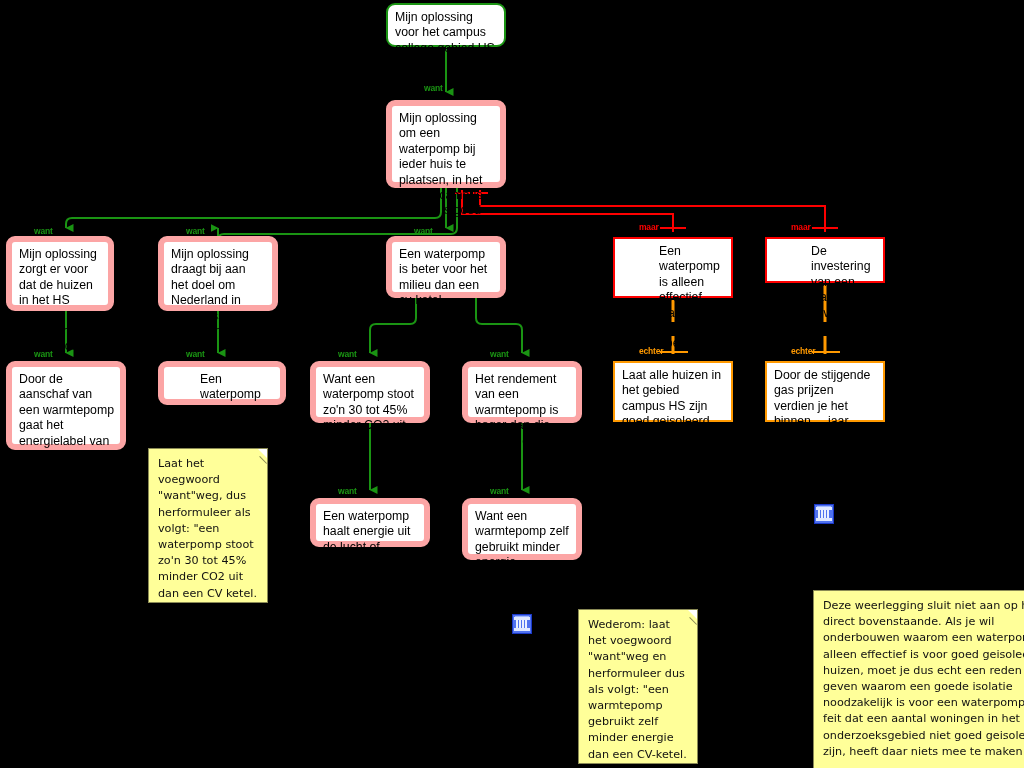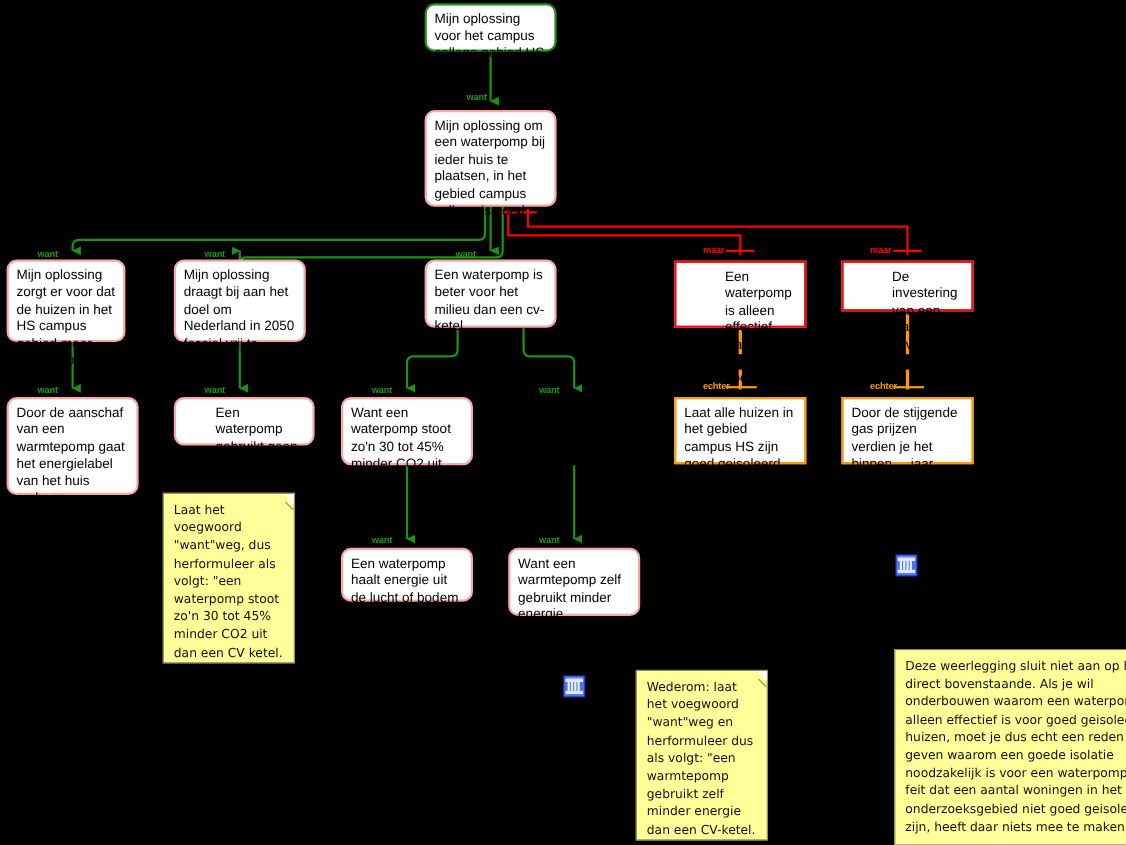--- a/index.html
+++ b/index.html
@@ -19,21 +19,21 @@
     position:absolute;
     box-sizing:border-box;
     background:#ffffff;
     color:#000000;
     font-size:12.3px;
     line-height:15.4px;
     padding:5px 6px 4px 7px;
     z-index:5;
   }
   .node.pro{
-    border:2px solid #fca5a5;
+    border:6px solid #fca5a5;
     border-radius:9px;
   }
   .node.con{
     border:2px solid #fe0000;
     border-radius:0px;
     padding-left:44px;
   }
   .node.rebut{
     border:2px solid #ff9900;
     border-radius:0px;
@@ -174,20 +174,21 @@
   <div class="elabel want" style="left:414px;top:227px;">want</div>
   <div class="node pro" style="left:386px;top:236px;width:120px;height:62px;">Een waterpomp is beter voor het milieu dan een cv-ketel</div>
 
   <div class="elabel want" style="left:338px;top:350px;">want</div>
   <div class="node pro" style="left:310px;top:361px;width:120px;height:62px;">Want een waterpomp stoot zo'n 30 tot 45% minder CO2 uit</div>
 
   <div class="elabel want" style="left:338px;top:487px;">want</div>
   <div class="node pro" style="left:310px;top:498px;width:120px;height:49px;">Een waterpomp haalt energie uit de lucht of bodem</div>
 
   <div class="elabel want" style="left:490px;top:350px;">want</div>
+  <div class="node pro" style="left:462px;top:361px;width:120px;height:62px;">Het rendement van een warmtepomp is hoger dan die van een cv-ketel</div>
 
   <div class="elabel want" style="left:490px;top:487px;">want</div>
   <div class="node pro" style="left:462px;top:498px;width:120px;height:62px;">Want een warmtepomp zelf gebruikt minder energie</div>
 
   <div class="elabel maar" style="left:639px;top:223px;">maar</div>
   <div class="node con" style="left:613px;top:237px;width:120px;height:61px;">Een waterpomp is alleen effectief wanneer een huis goed geisoleerd is</div>
 
   <div class="elabel echter" style="left:639px;top:347px;">echter</div>
   <div class="node rebut" style="left:613px;top:361px;width:120px;height:61px;">Laat alle huizen in het gebied campus HS zijn goed geisoleerd</div>
 

